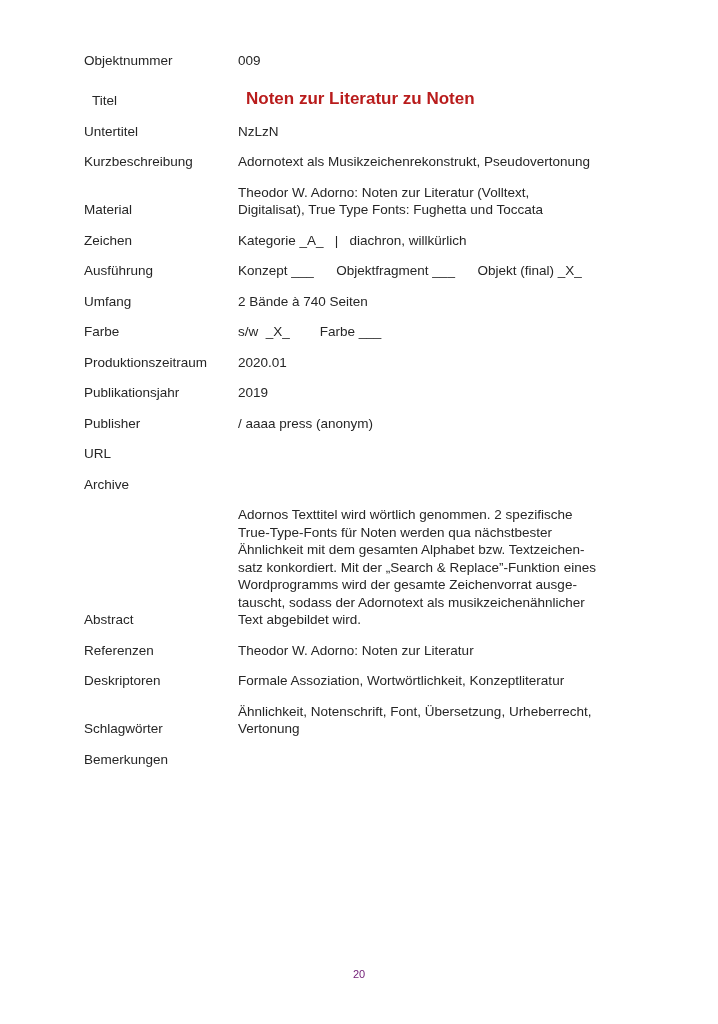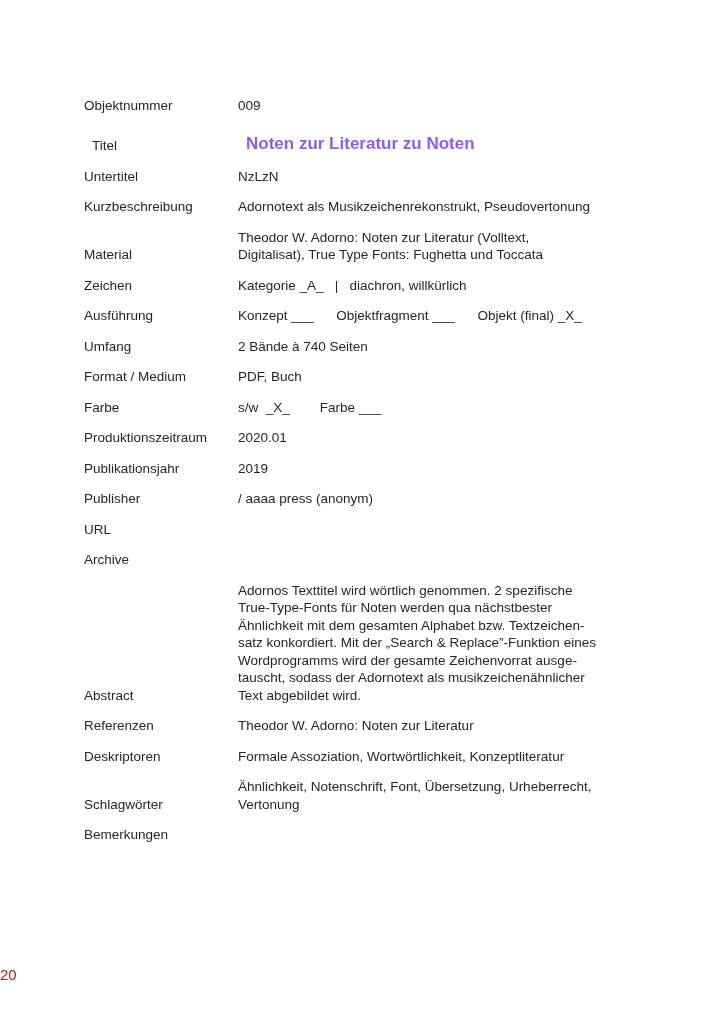--- a/index.html
+++ b/index.html
@@ -10,21 +10,21 @@
   .page {
     position: relative;
     width: 718px;
     height: 1024px;
     background: #ffffff;
     font-family: "Liberation Sans", sans-serif;
     color: #262626;
     overflow: hidden;
   }
   .content {
-    padding: 97px 30px 0 84px;
+    padding: 52px 30px 0 84px;
   }
   .row {
     display: flex;
     align-items: flex-end;
     margin-bottom: 13px;
     font-size: 13.5px;
     line-height: 17.5px;
   }
   .label {
     width: 154px;
@@ -36,30 +36,31 @@
     white-space: pre-wrap;
   }
   .row-title {
     margin-top: 18px;
     margin-left: 8px;
   }
   .row-title .value {
     font-size: 17px;
     line-height: 22px;
     font-weight: bold;
-    color: #8b5cf6;
+    color: #b91c1c;
   }
   .page-number {
     position: absolute;
     left: 0;
     right: 0;
     top: 966px;
-    font-size: 15px;
+    text-align: center;
+    font-size: 11px;
     line-height: 17.5px;
-    color: #b91c1c;
+    color: #701a75;
   }
 </style>
 </head>
 <body>
 
 <div class="page">
   <div class="content">
 
     <div class="row">
       <div class="label">Objektnummer</div>
@@ -96,24 +97,20 @@
     <div class="row">
       <div class="label">Ausführung</div>
       <div class="value">Konzept ___      Objektfragment ___      Objekt (final) _X_</div>
     </div>
 
     <div class="row">
       <div class="label">Umfang</div>
       <div class="value">2 Bände à 740 Seiten</div>
     </div>
 
-    <div class="row">
-      <div class="label">Format / Medium</div>
-      <div class="value">PDF, Buch</div>
-    </div>
 
     <div class="row">
       <div class="label">Farbe</div>
       <div class="value">s/w  _X_        Farbe ___</div>
     </div>
 
     <div class="row">
       <div class="label">Produktionszeitraum</div>
       <div class="value">2020.01</div>
     </div>

